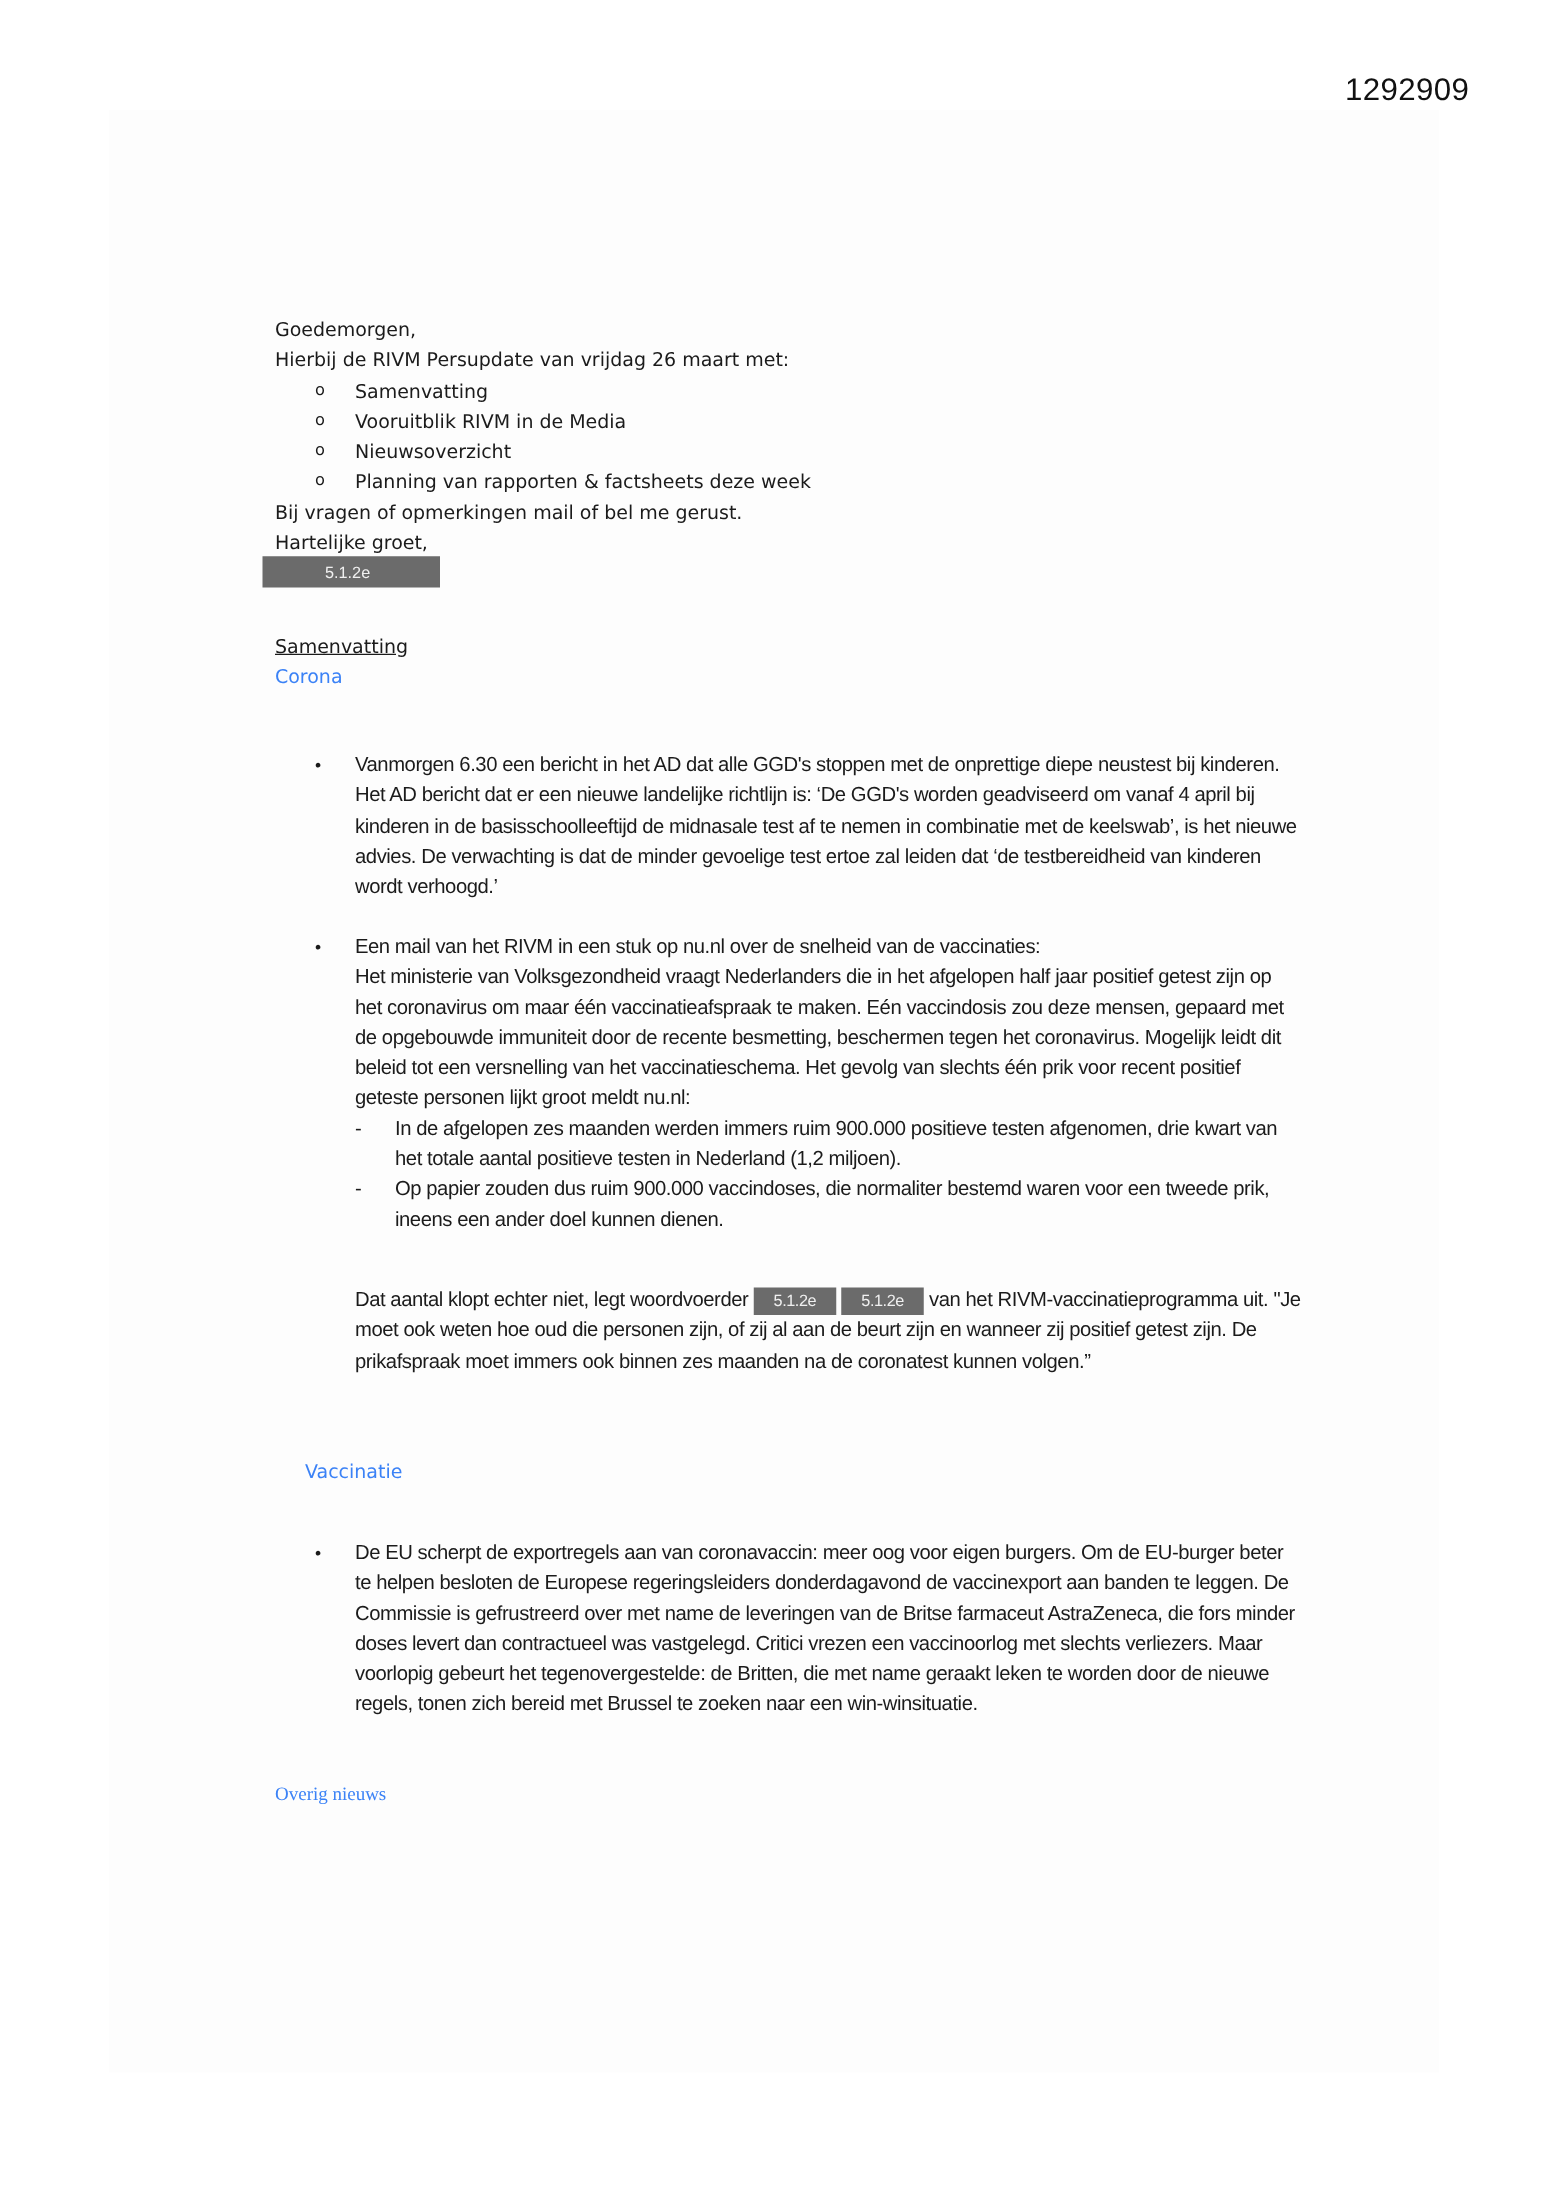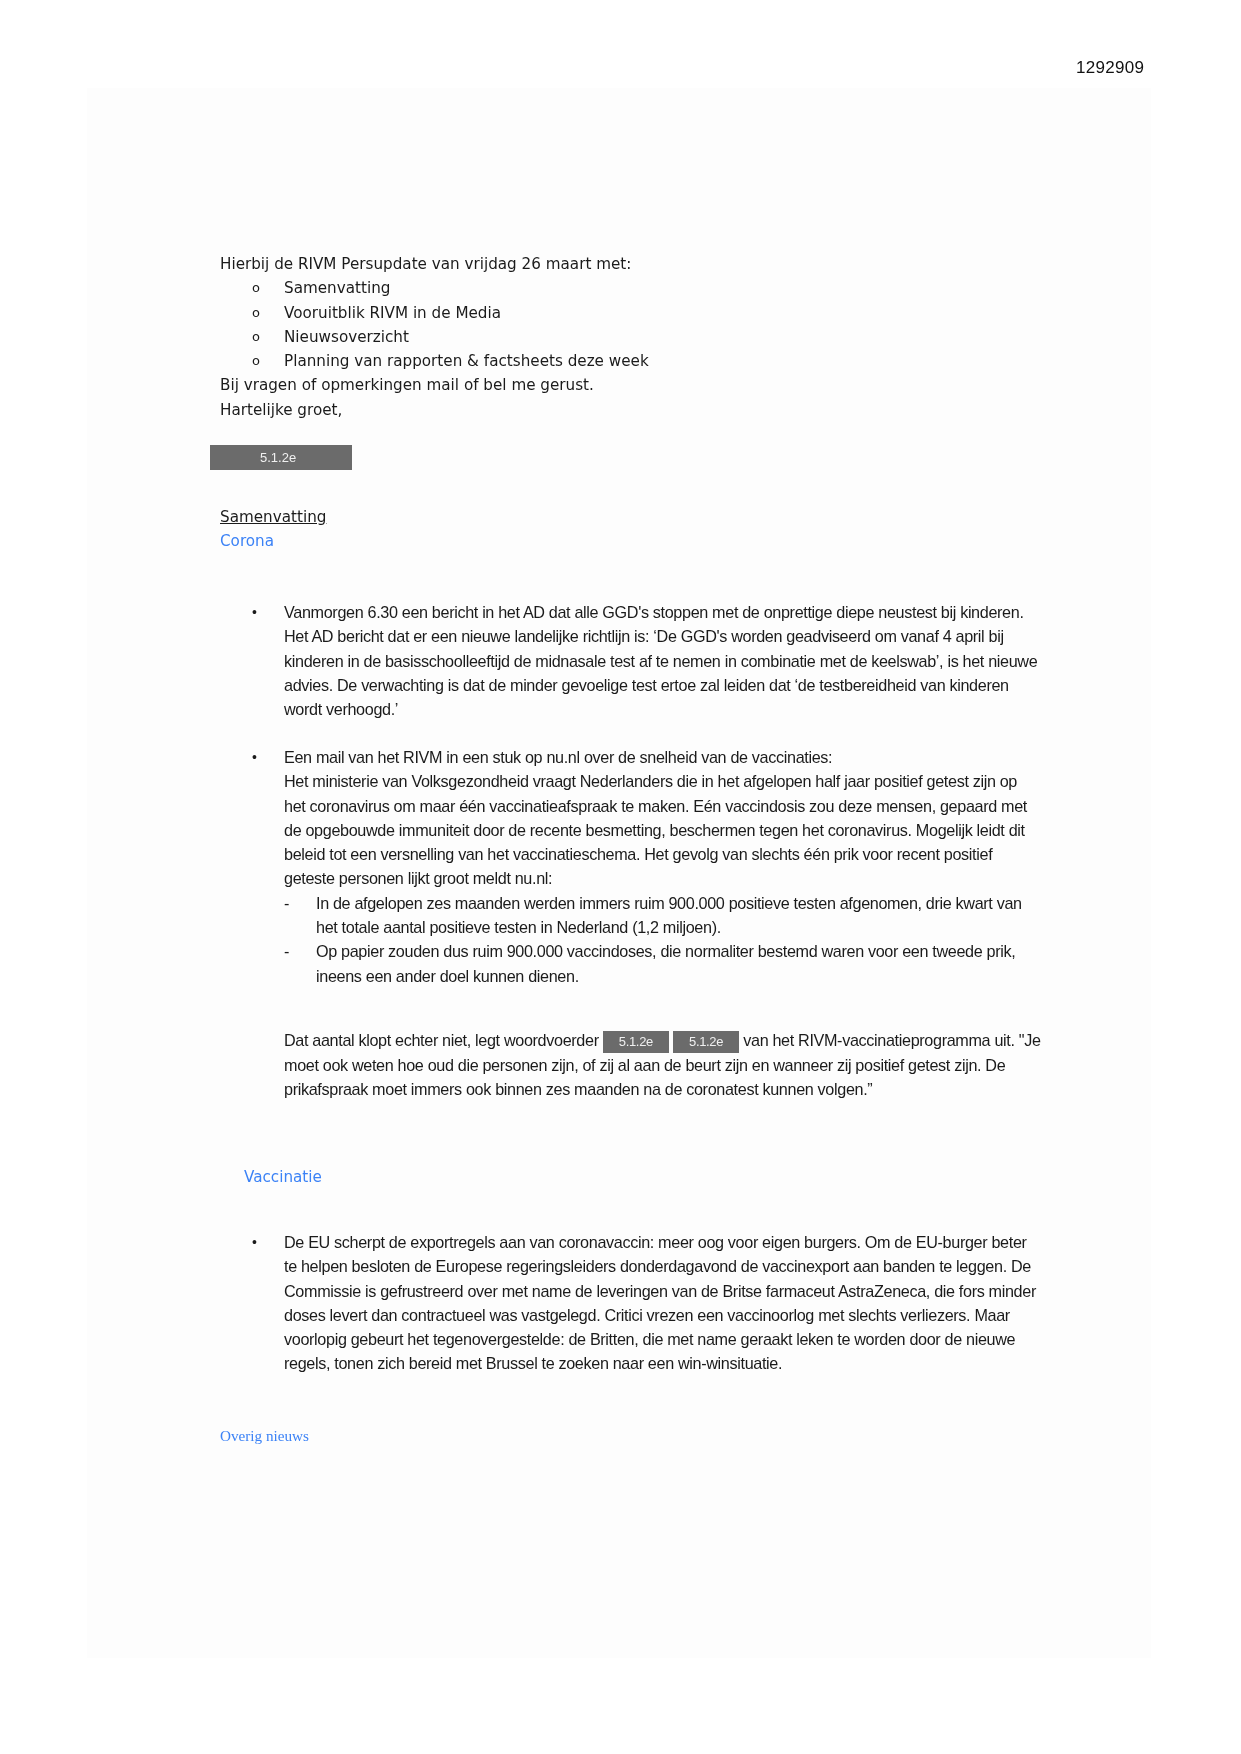--- a/index.html
+++ b/index.html
@@ -13,21 +13,21 @@
       position: relative;
       overflow: hidden;
       font-family: "Liberation Sans", sans-serif;
       color: #1a1a1a;
     }
     .doc-id {
       position: absolute;
       top: 58px;
       left: 1076px;
       font-family: "Liberation Sans", sans-serif;
-      font-size: 17px;
+      font-size: 25px;
       color: #111;
       letter-spacing: 0.3px;
     }
     .scan-area {
       position: absolute;
       top: 88px;
       left: 87px;
       width: 1064px;
       height: 1570px;
       background: #fdfdfd;
@@ -134,20 +134,21 @@
     .condensed { letter-spacing: -0.35px; }
   </style>
 </head>
 <body>
 
 <div class="doc-id">1292909</div>
 
 <div class="scan-area"></div>
 
 <div class="content">
+  <div class="line">Goedemorgen,</div>
   <div class="line">Hierbij de RIVM Persupdate van vrijdag 26 maart met:</div>
   <ul class="sub-list">
     <li>
       <span class="o-bullet">o</span>
       <span>Samenvatting</span>
     </li>
     <li>
       <span class="o-bullet">o</span>
       <span>Vooruitblik RIVM in de Media</span>
     </li>

